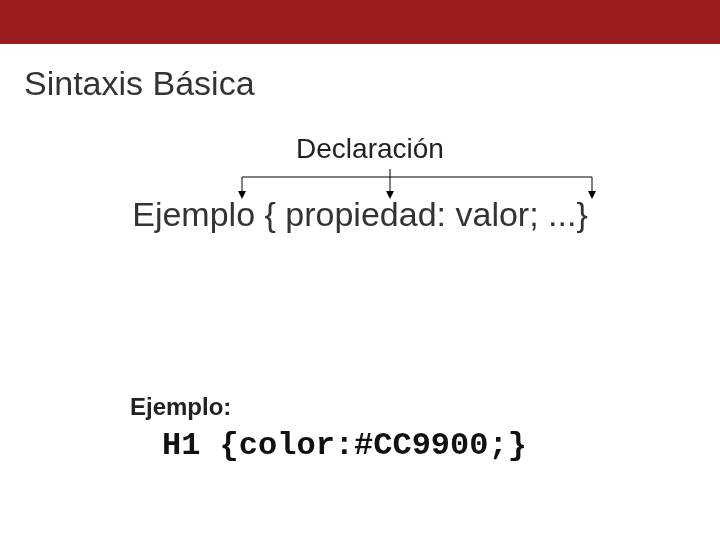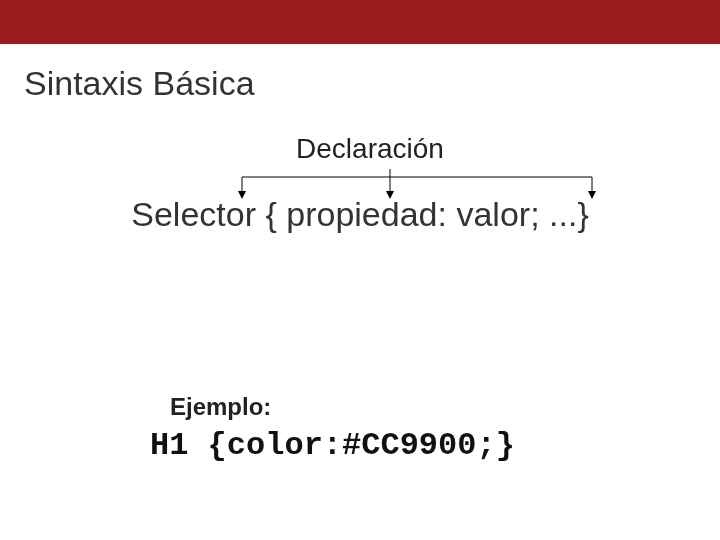--- a/index.html
+++ b/index.html
@@ -56,28 +56,27 @@
     white-space: nowrap;
   }
   .example-block {
     margin: 60px 0 0 130px;
   }
   .example-label {
     font-size: 24px;
     font-weight: bold;
     color: #222;
     margin-bottom: 6px;
-    margin-left: 40px;
   }
   .example-code {
     font-family: "Courier New", Courier, monospace;
     font-size: 32px;
     font-weight: bold;
     color: #111;
-    margin-left: 20px;
+    margin-left: 32px;
     white-space: nowrap;
   }
 </style>
 </head>
 <body>
 
 <div class="top-bar"></div>
 
 <h1 class="title">Sintaxis Básica</h1>
 
@@ -95,20 +94,20 @@
     <polygon points="242,30 238,22 246,22" fill="#000"></polygon>
 
     <line x1="390" y1="8" x2="390" y2="24" stroke="#000" stroke-width="1"></line>
     <polygon points="390,30 386,22 394,22" fill="#000"></polygon>
 
     <line x1="592" y1="8" x2="592" y2="24" stroke="#000" stroke-width="1"></line>
     <polygon points="592,30 588,22 596,22" fill="#000"></polygon>
   </svg>
 
   <div class="syntax-line">
-    <span>Selector </span><span>{ </span><span>propiedad</span><span>: </span><span>valor</span><span>; </span><span>...</span><span>}</span>
+    <span>Ejemplo </span><span>{ </span><span>propiedad</span><span>: </span><span>valor</span><span>; </span><span>...</span><span>}</span>
   </div>
 </div>
 
 <div class="example-block">
   <div class="example-label">Ejemplo:</div>
   <div class="example-code">H1 {color:#CC9900;}</div>
 </div>
 
 </body></html>

